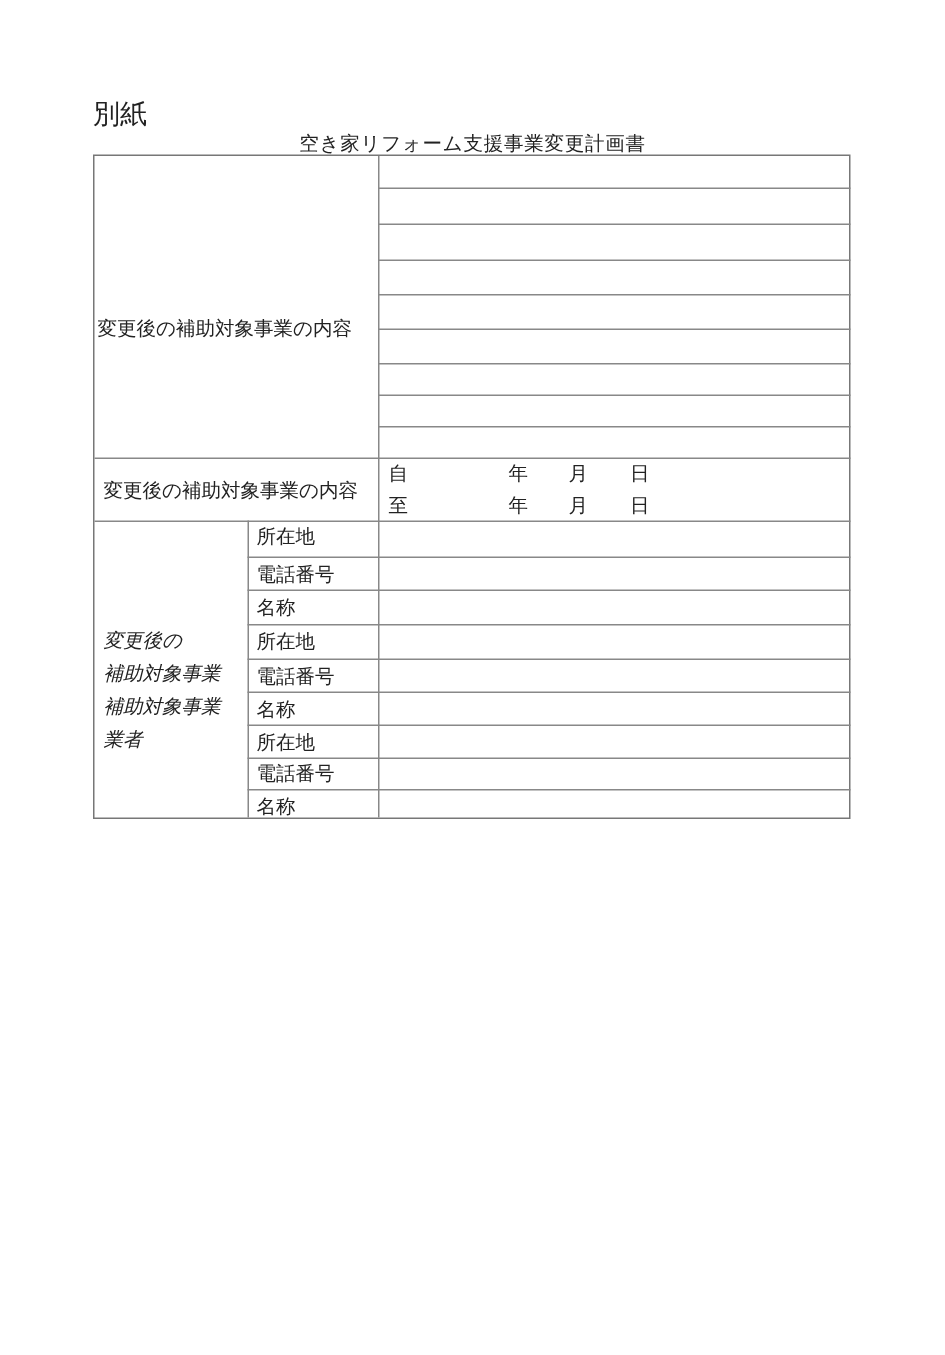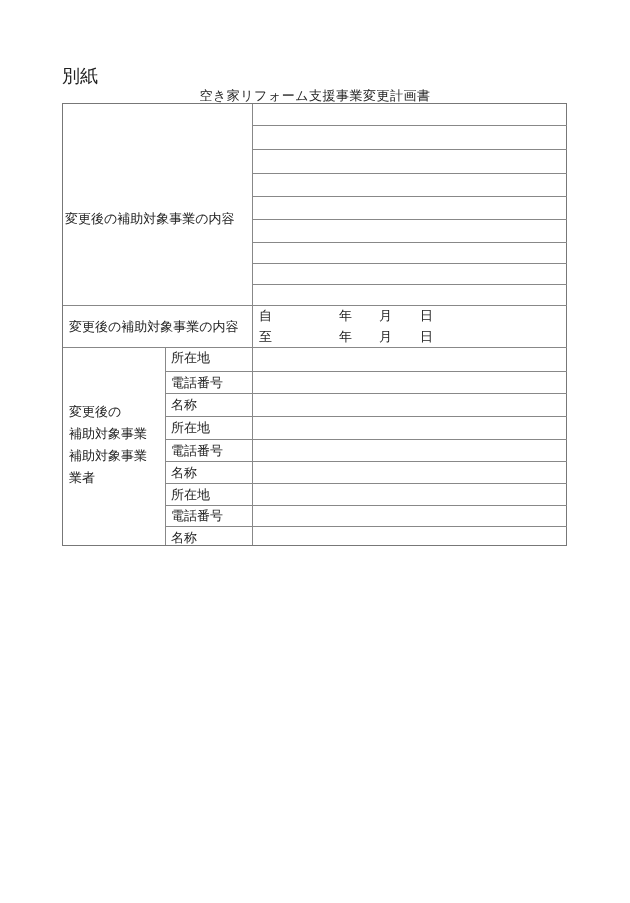--- a/index.html
+++ b/index.html
@@ -53,21 +53,21 @@
   <div class="cell-text" style="left:6px; top:214px;">変更後の補助対象事業の内容</div>
   <div class="cell-text" style="left:196px; top:203px;">自</div>
   <div class="cell-text" style="left:276px; top:203px;">年</div>
   <div class="cell-text" style="left:316px; top:203px;">月</div>
   <div class="cell-text" style="left:357px; top:203px;">日</div>
   <div class="cell-text" style="left:196px; top:224px;">至</div>
   <div class="cell-text" style="left:276px; top:224px;">年</div>
   <div class="cell-text" style="left:316px; top:224px;">月</div>
   <div class="cell-text" style="left:357px; top:224px;">日</div>
 
-  <div class="multi" style="left:6px; top:297px;">
+  <div class="multi" style="left:6px; top:313px;font-style:italic;">
     <div>変更後の</div>
     <div>補助対象事業</div>
     <div>補助対象事業</div>
     <div>業者</div>
   </div>
 
   <div class="cell-text" style="left:108px; top:245px;">所在地</div>
   <div class="cell-text" style="left:108px; top:270px;">電話番号</div>
   <div class="cell-text" style="left:108px; top:292px;">名称</div>
   <div class="cell-text" style="left:108px; top:315px;">所在地</div>

